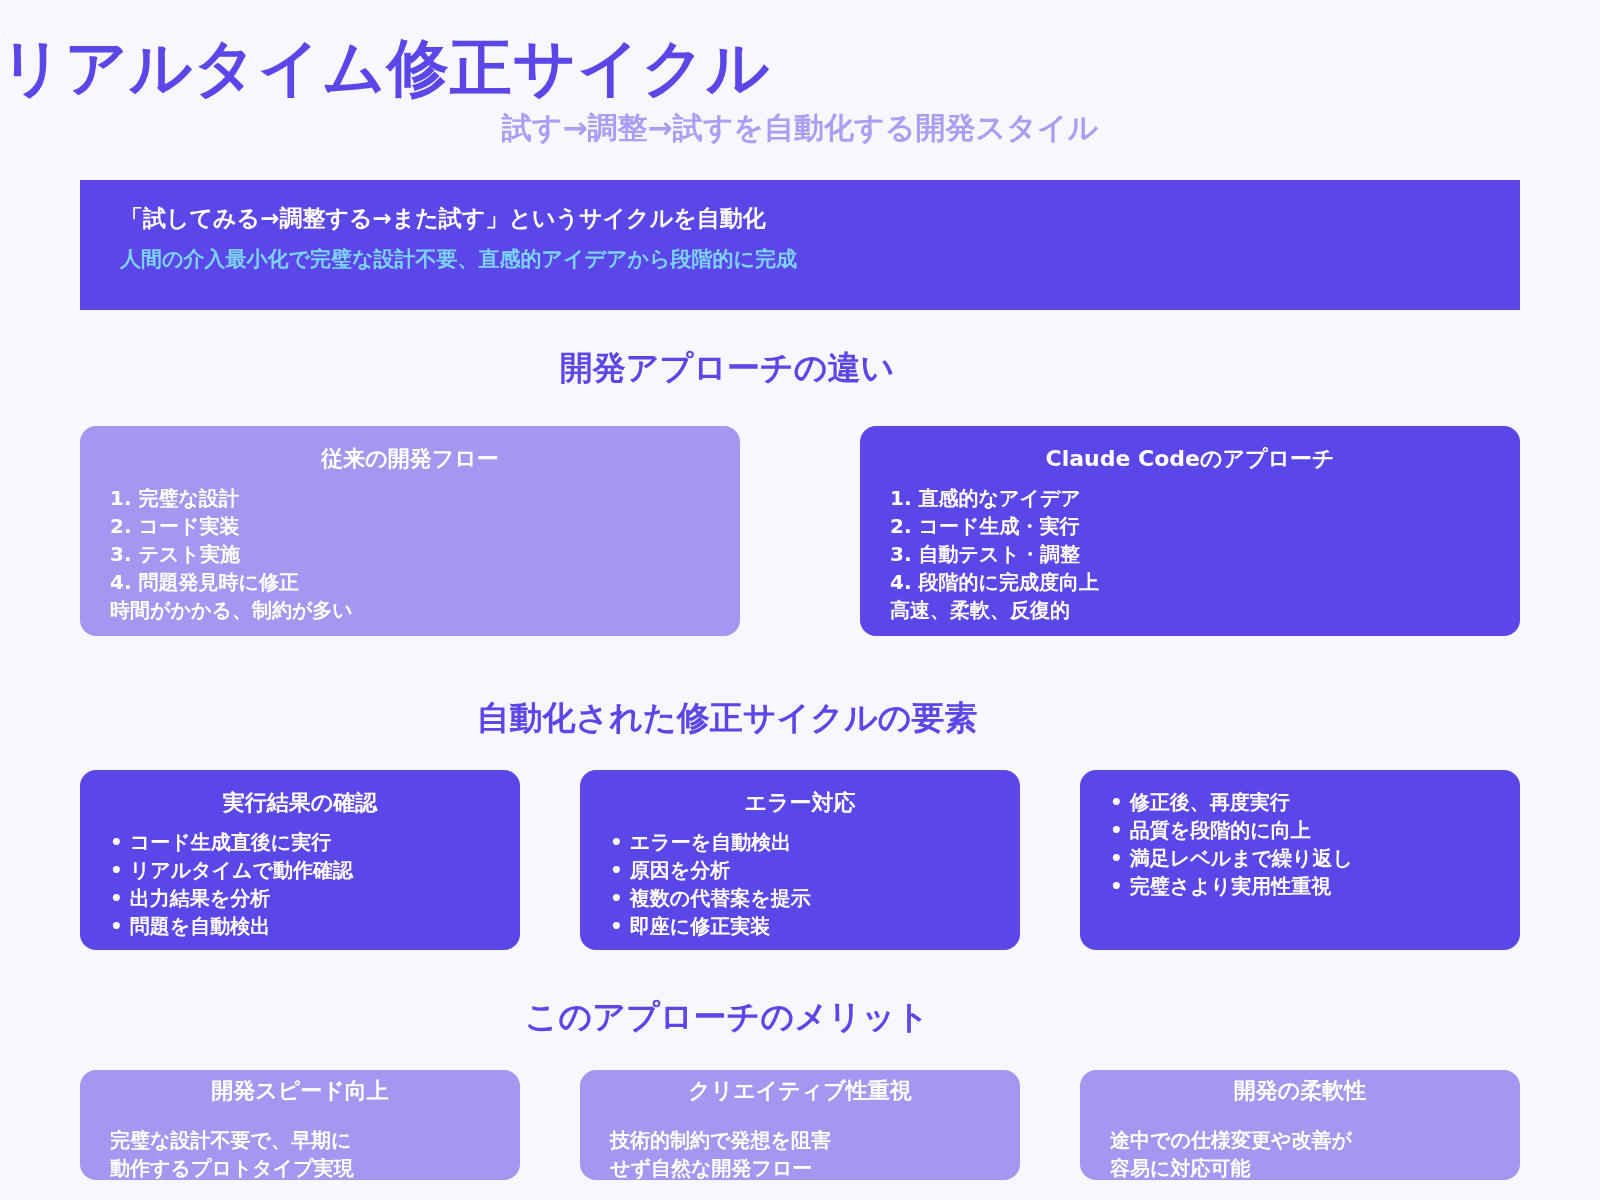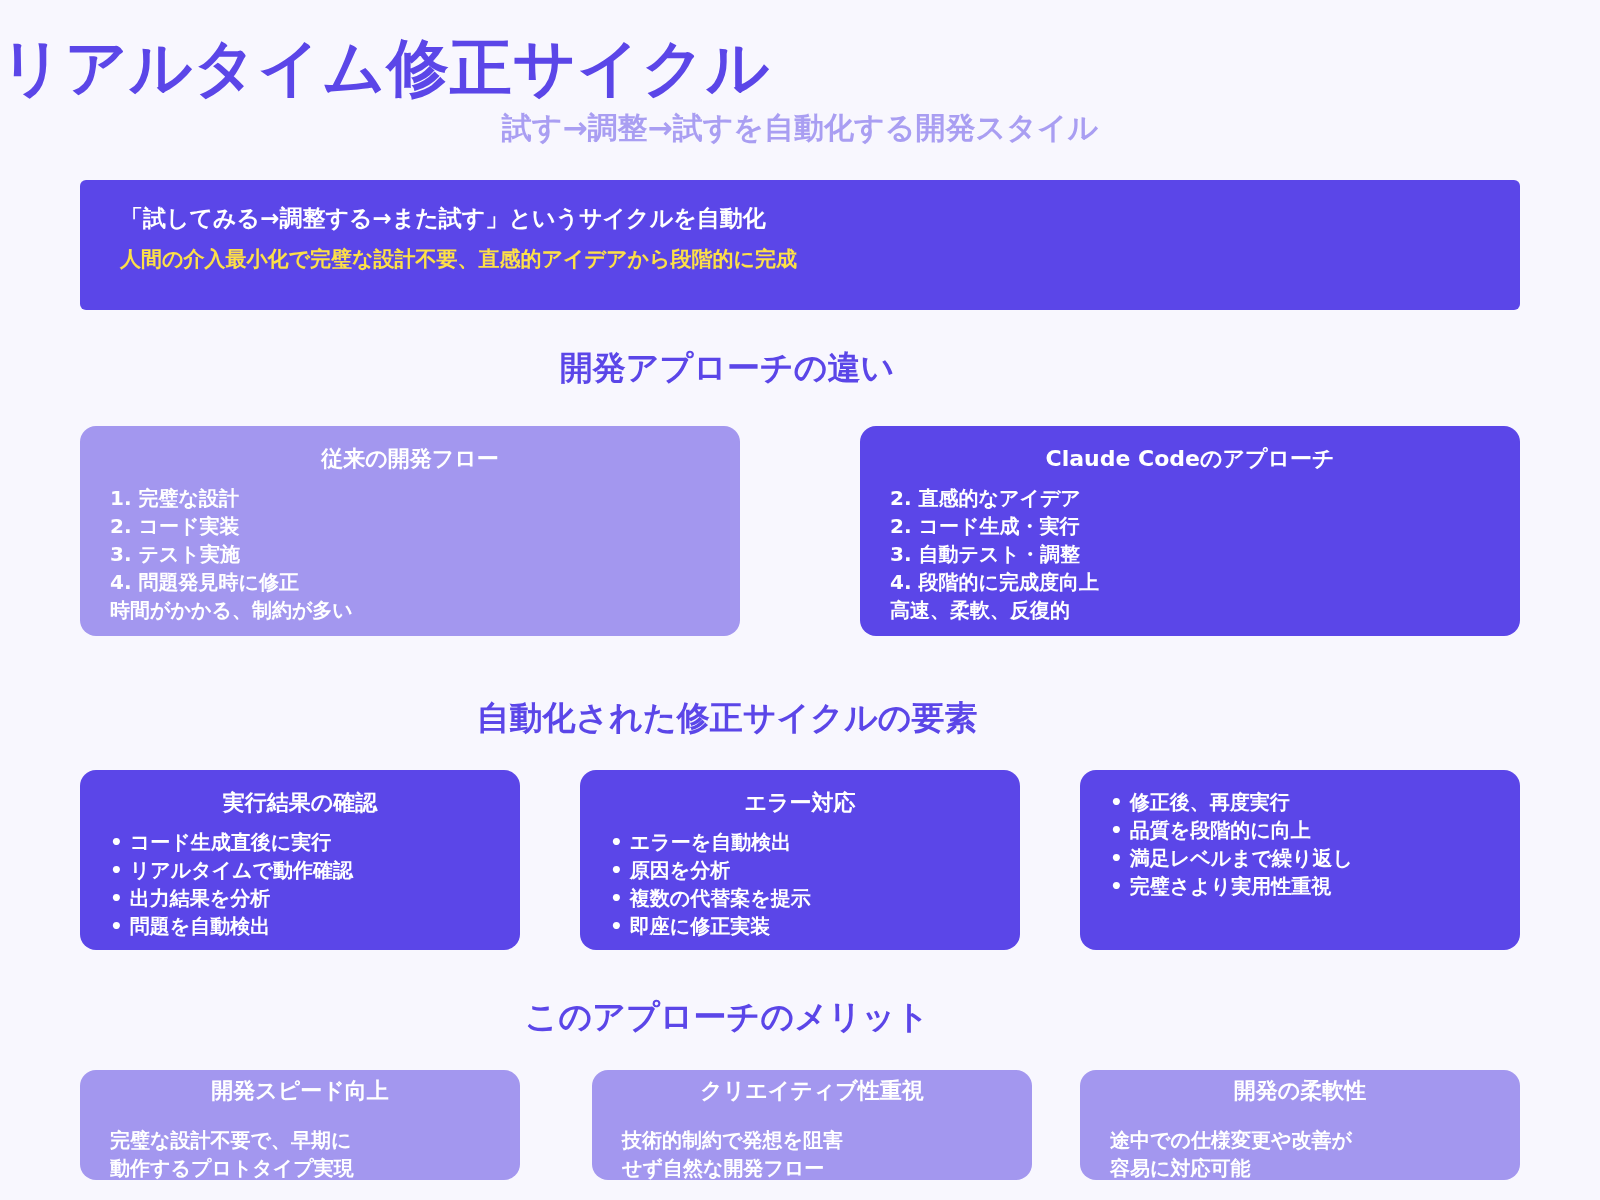--- a/index.html
+++ b/index.html
@@ -14,25 +14,25 @@
     font-size: 62px; font-weight: bold;
     color: #5B46E8; letter-spacing: 1px; line-height: 80px;
   }
   .subtitle {
     position: absolute; left: 0; top: 108px; width: 1600px;
     text-align: center; font-size: 30px; font-weight: bold;
     color: #A99EF2; line-height: 40px;
   }
   .intro {
     position: absolute; left: 80px; top: 180px; width: 1440px; height: 130px;
-    background: #5B46E8; border-radius: 6px; box-sizing: border-box;
+    background: #5B46E8; border-radius: 0; box-sizing: border-box;
     padding: 22px 40px;
   }
   .intro .lead { color: #fff; font-size: 23px; font-weight: bold; line-height: 32px; }
-  .intro .sub { color: #fde047; font-size: 21px; font-weight: bold; line-height: 30px; margin-top: 10px; }
+  .intro .sub { color: #7dd3fc; font-size: 21px; font-weight: bold; line-height: 30px; margin-top: 10px; }
   .section-title {
     position: absolute; left: 0; width: 1454px; text-align: center;
     color: #5B46E8; font-size: 33px; font-weight: bold; line-height: 44px;
   }
   .card {
     position: absolute; border-radius: 16px; box-sizing: border-box; color: #fff; overflow: hidden;
   }
   .card.dark { background: #5B46E8; }
   .card.light { background: #A397EF; }
   .card .card-title { text-align: center; font-size: 22px; font-weight: bold; line-height: 30px; }
@@ -66,21 +66,21 @@
     <li>2. コード実装</li>
     <li>3. テスト実施</li>
     <li>4. 問題発見時に修正</li>
     <li>時間がかかる、制約が多い</li>
   </ol>
 </div>
 
 <div class="card dark compare" style="left:860px;">
   <div class="card-title">Claude Codeのアプローチ</div>
   <ol>
-    <li>2. 直感的なアイデア</li>
+    <li>1. 直感的なアイデア</li>
     <li>2. コード生成・実行</li>
     <li>3. 自動テスト・調整</li>
     <li>4. 段階的に完成度向上</li>
     <li>高速、柔軟、反復的</li>
   </ol>
 </div>
 
 <div class="section-title" style="top:696px;">自動化された修正サイクルの要素</div>
 
 <div class="card dark element" style="left:80px;">
@@ -113,21 +113,21 @@
 </div>
 
 <div class="section-title" style="top:995px;">このアプローチのメリット</div>
 
 <div class="card light benefit" style="left:80px;">
   <div class="card-title">開発スピード向上</div>
   <div class="desc">完璧な設計不要で、早期に</div>
   <div class="desc">動作するプロトタイプ実現</div>
 </div>
 
-<div class="card light benefit" style="left:592px;">
+<div class="card light benefit" style="left:580px;">
   <div class="card-title">クリエイティブ性重視</div>
   <div class="desc">技術的制約で発想を阻害</div>
   <div class="desc">せず自然な開発フロー</div>
 </div>
 
 <div class="card light benefit" style="left:1080px;">
   <div class="card-title">開発の柔軟性</div>
   <div class="desc">途中での仕様変更や改善が</div>
   <div class="desc">容易に対応可能</div>
 </div>

